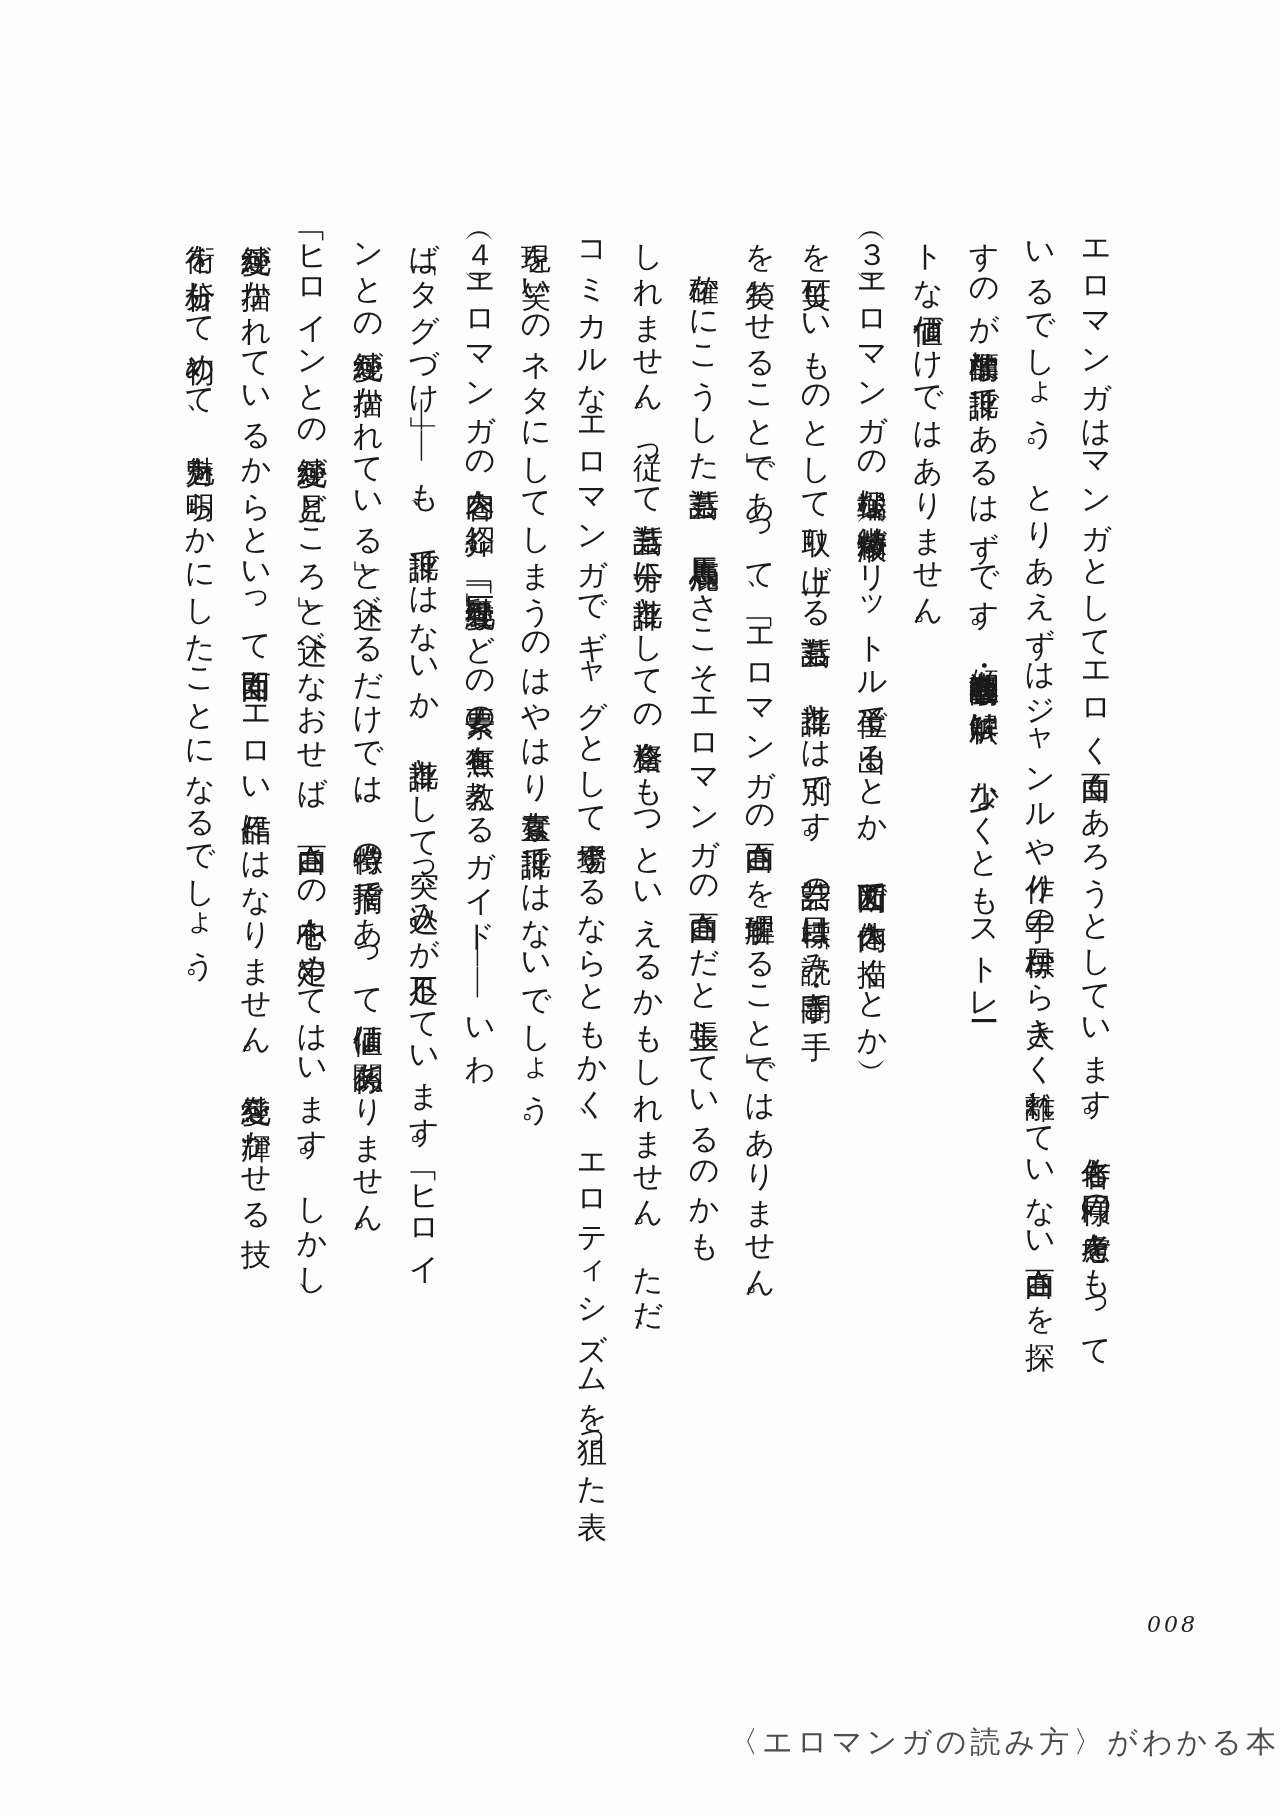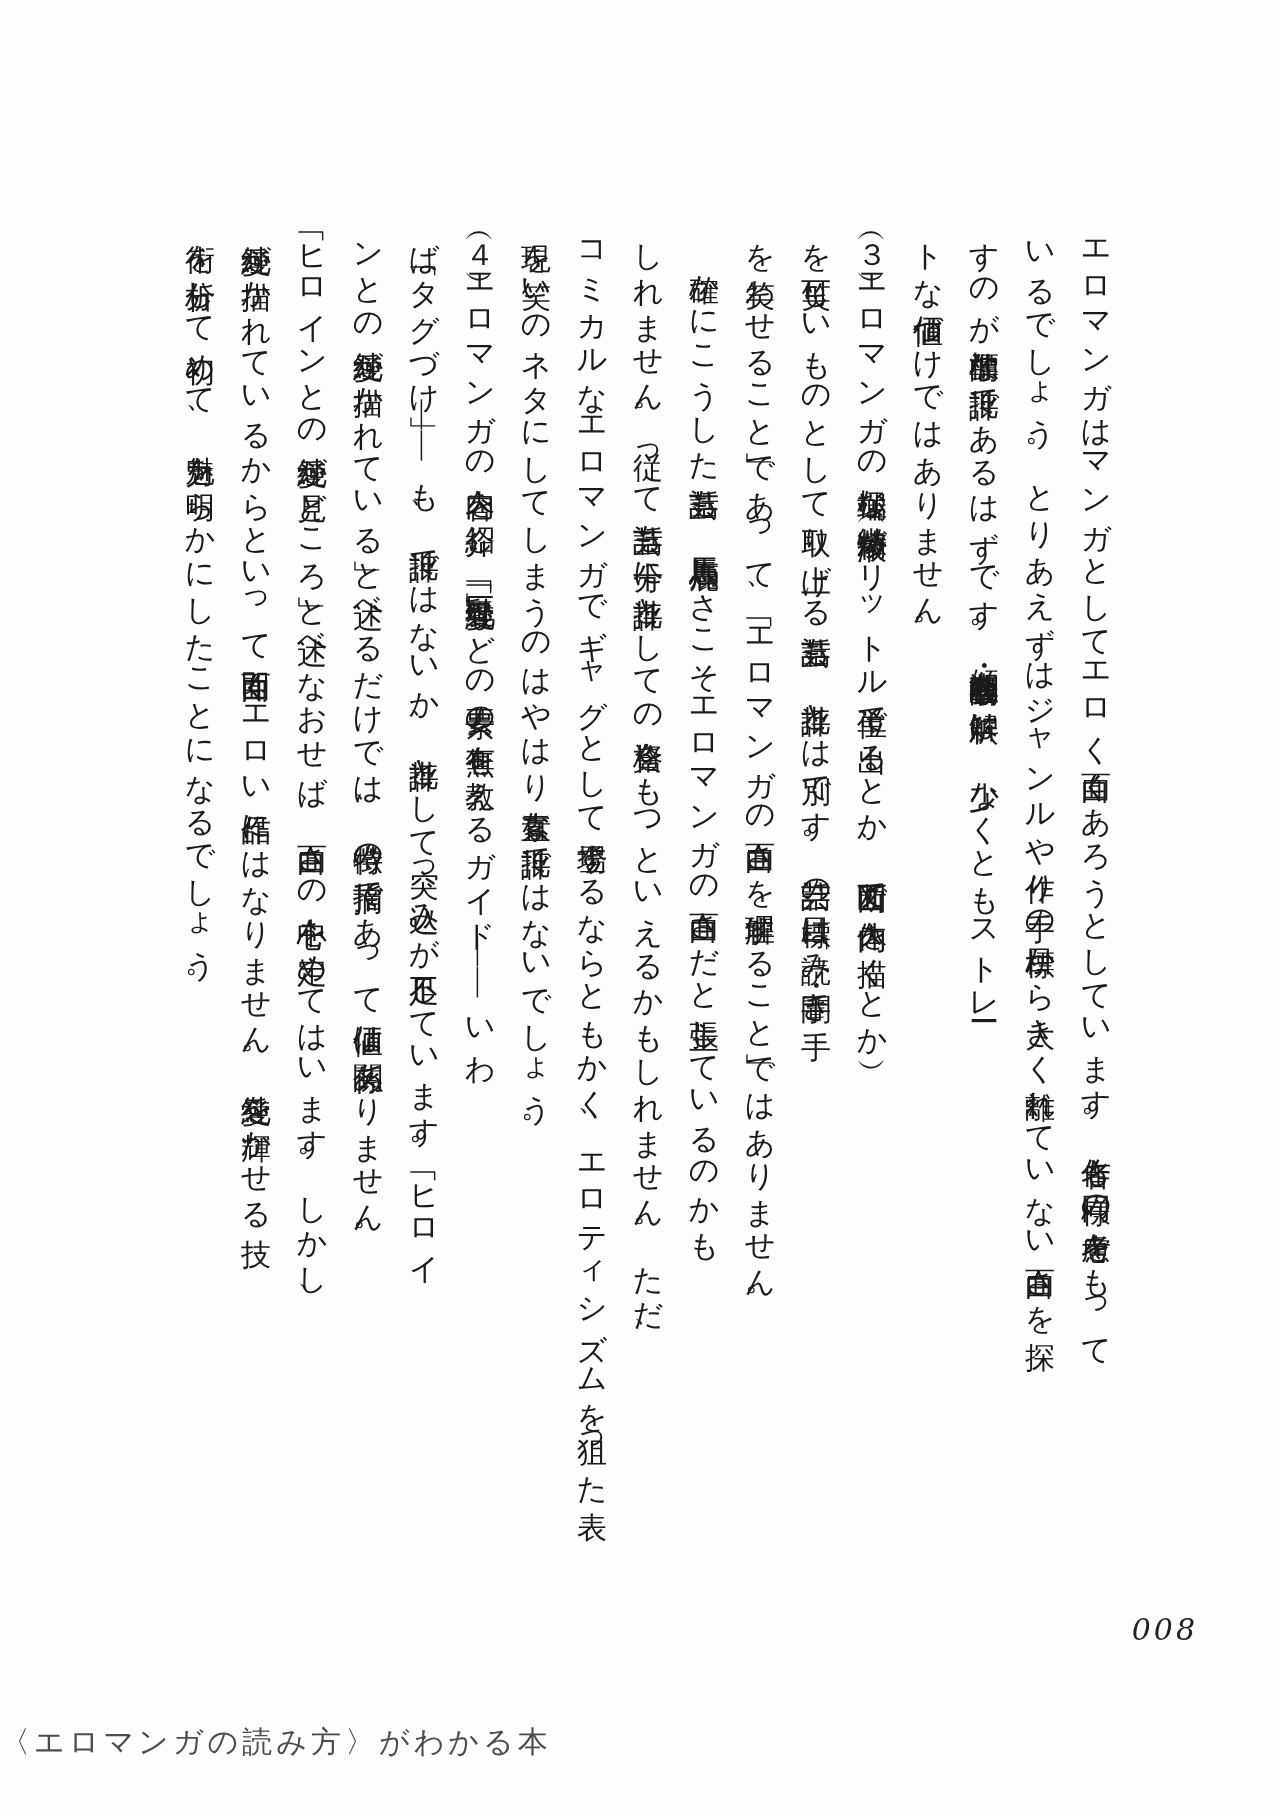--- a/index.html
+++ b/index.html
@@ -31,33 +31,33 @@
     font-size: 30px;
     letter-spacing: 1px;        
     white-space: nowrap;
     height: 1302px;
   }
   .footer {
     position: absolute;
     left: 0;
     right: 0;
     top: 1722px;
-    text-align: left;
+    text-align: right;
     font-family: "Liberation Sans", "DejaVu Sans", sans-serif;
     font-size: 30px;
     letter-spacing: 4px;
     color: #4d4d4d;
   }
   .page-number {
     position: absolute;
     top: 1612px;
     right: 82px;
     font-family: "DejaVu Serif", "Liberation Serif", serif;
     font-style: italic;
-    font-size: 30px;
+    font-size: 22px;
     letter-spacing: 3px;
     color: #222222;
   }
 </style>
 </head>
 <body>
 
 <div class="page">
 
   <div class="text-block">

